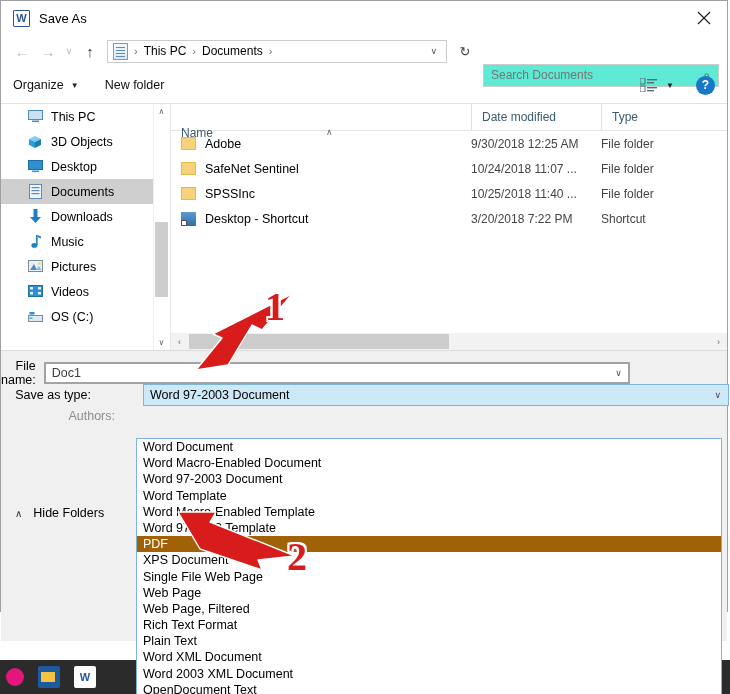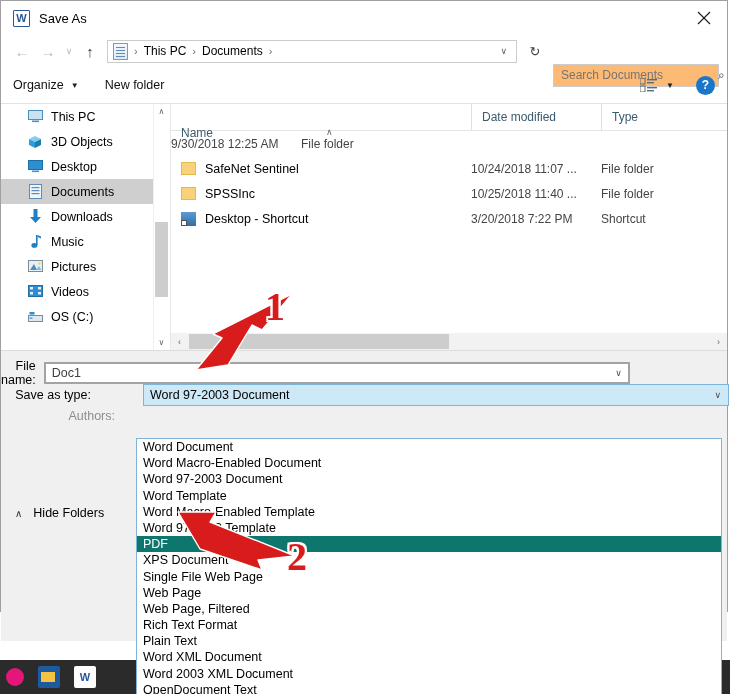--- a/index.html
+++ b/index.html
@@ -153,24 +153,24 @@
     color: #5a5a5a; font-size: 9px;
     padding-right: 9px;
   }
   #refresh-btn {
     width: 24px; height: 23px;
     display: flex; align-items: center; justify-content: center;
     color: #444; font-size: 13px;
     margin-right: 6px;
   }
   #searchbox {
-    width: 166px;
+    width: 236px;
     height: 23px;
     border: 1px solid #cccccc;
-    background: #fdba74;
+    background: #5eead4;
     display: flex; align-items: center;
     box-sizing: border-box;
     margin-top: 48px;
   }
   #search-input {
     flex: 1;
     border: none;
     outline: none;
     font-family: "Liberation Sans", sans-serif;
     font-size: 12px;
@@ -411,21 +411,21 @@
   }
   .dd-item {
     height: 16.2px;
     line-height: 16.2px;
     font-size: 12.5px;
     color: #000;
     padding-left: 6px;
     white-space: nowrap;
   }
   .dd-item.selected {
-    background: #0f766e;
+    background: #a16207;
     color: #ffffff;
   }
 
   
   #hide-folders {
     position: absolute;
     left: 14px;
     top: 155px;
     display: flex;
     align-items: center;
@@ -633,20 +633,24 @@
       <div id="col-header">
         <div class="col col-name">
           <span>Name</span>
           <span id="sort-caret">∧</span>
         </div>
         <div class="col col-date sep">Date modified</div>
         <div class="col col-type sep">Type</div>
       </div>
 
       <div class="file-row">
+        <div class="fr-name">
+          <span class="folder-icon"></span>
+          <span>Adobe</span>
+        </div>
         <div class="fr-date">9/30/2018 12:25 AM</div>
         <div class="fr-type">File folder</div>
       </div>
       <div class="file-row">
         <div class="fr-name">
           <span class="folder-icon"></span>
           <span>SafeNet Sentinel</span>
         </div>
         <div class="fr-date">10/24/2018 11:07 ...</div>
         <div class="fr-type">File folder</div>

